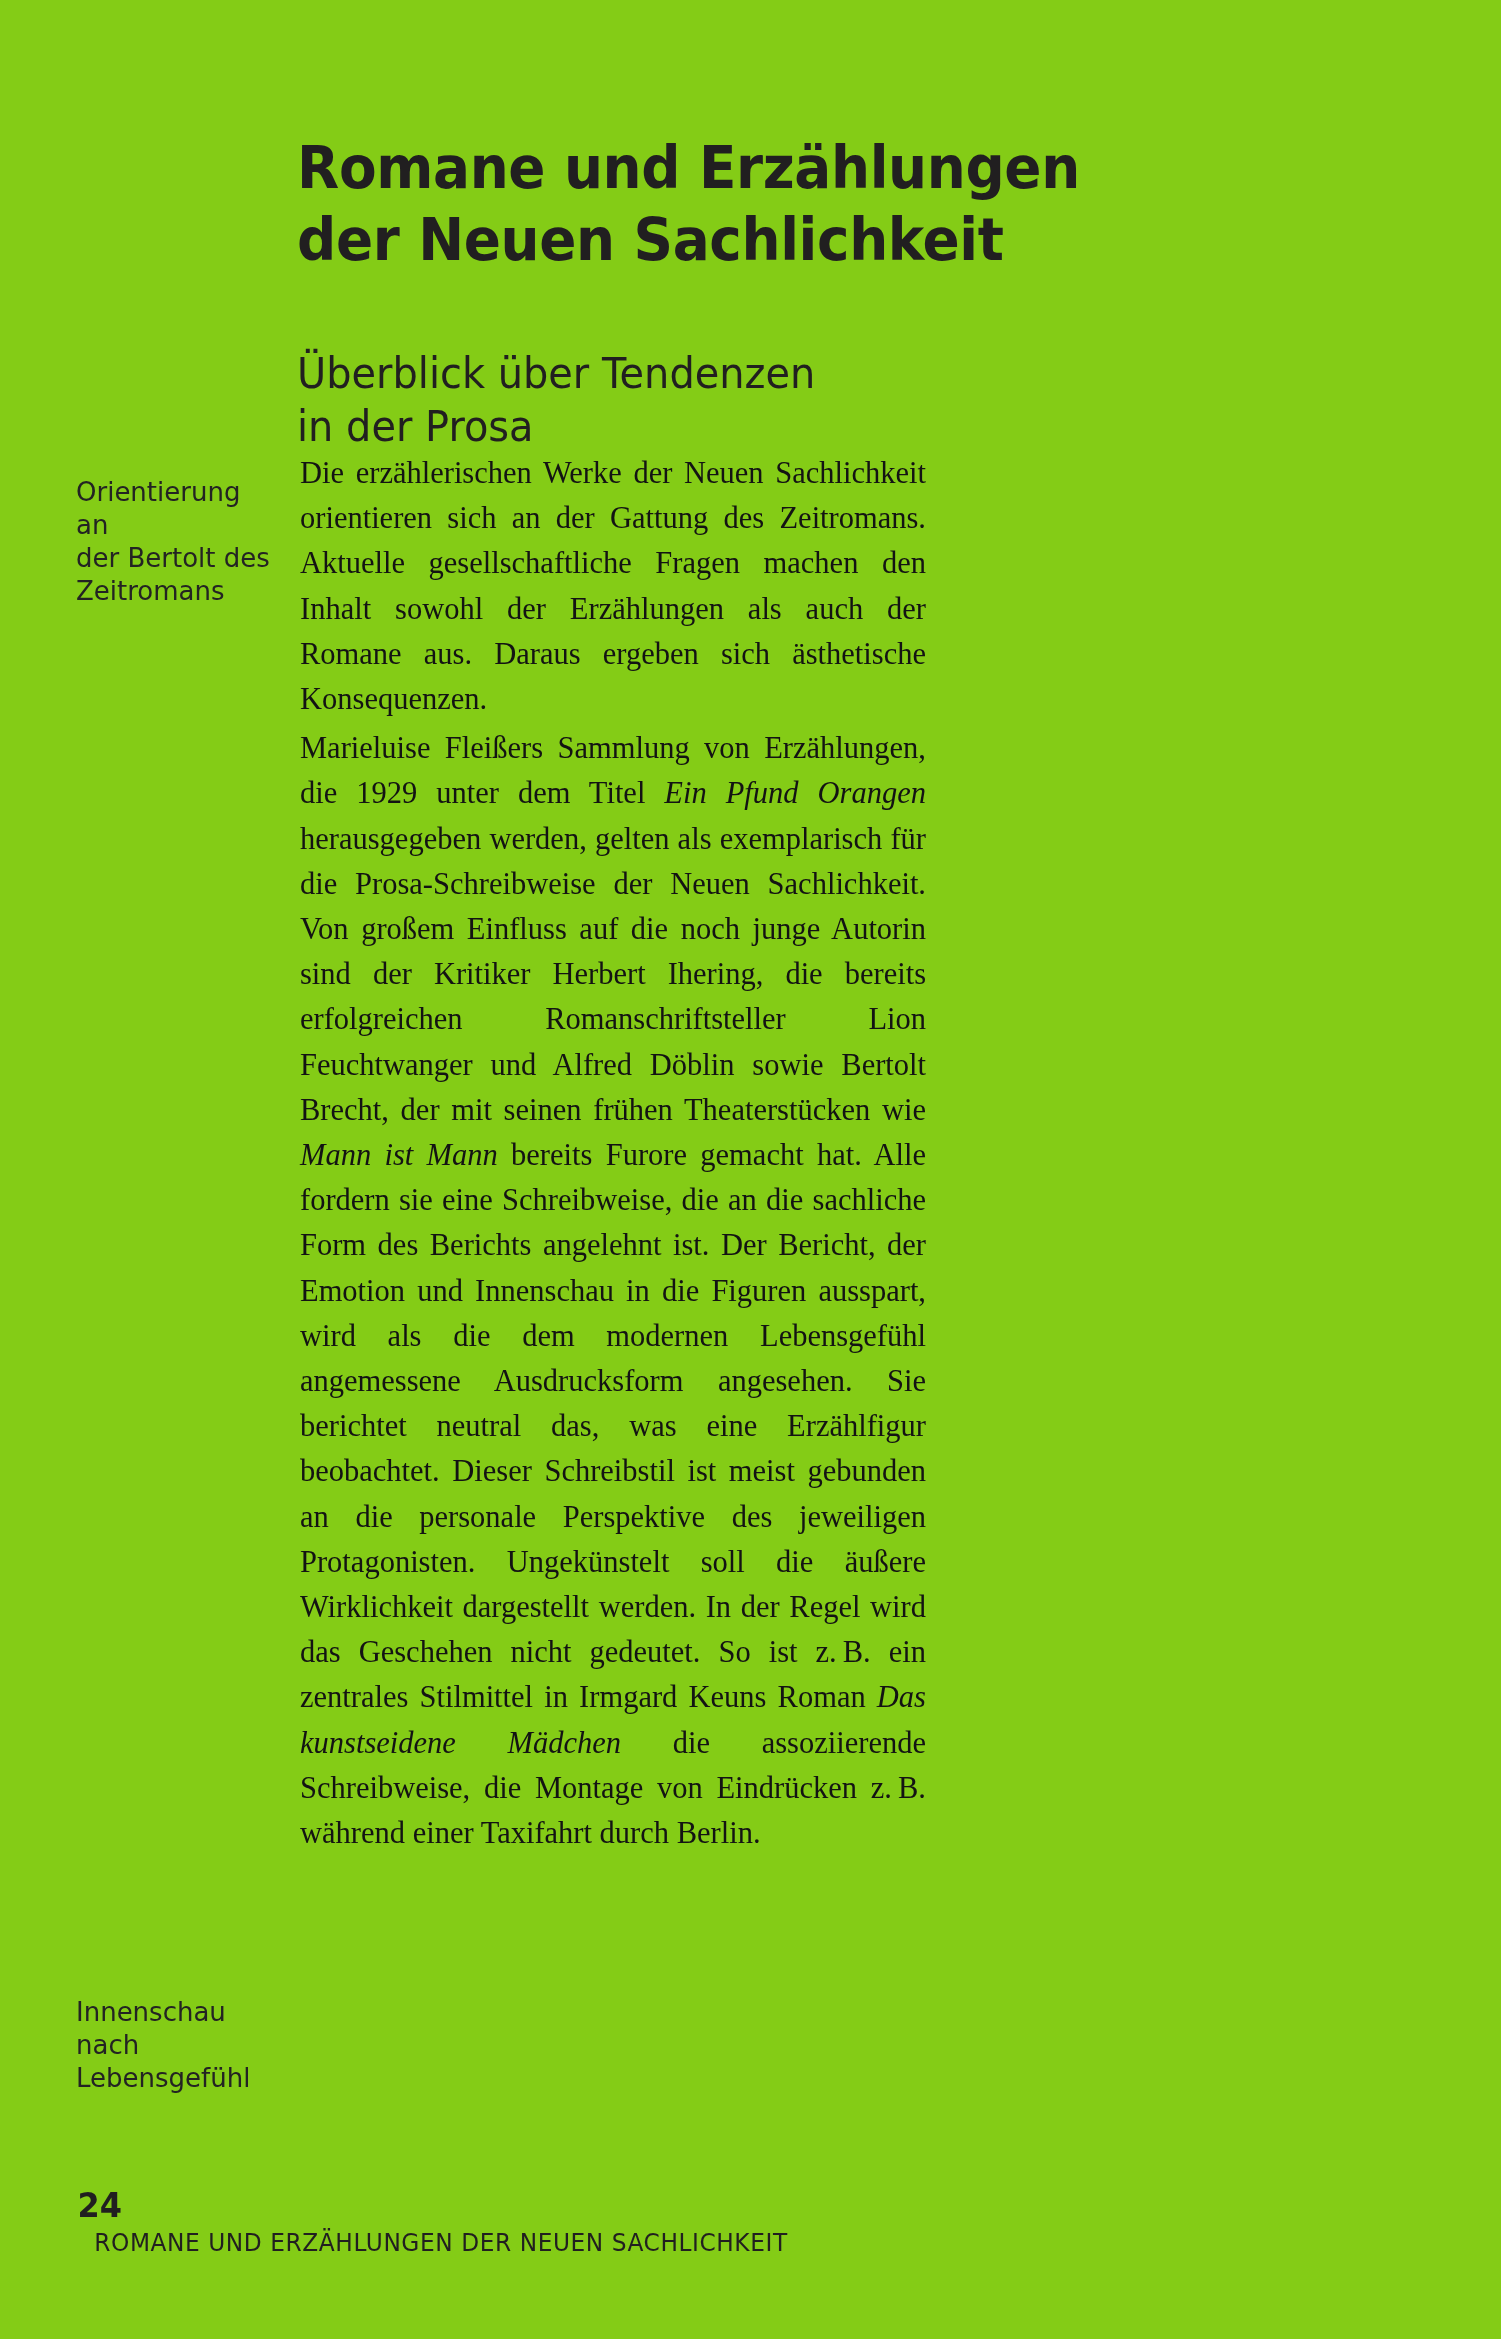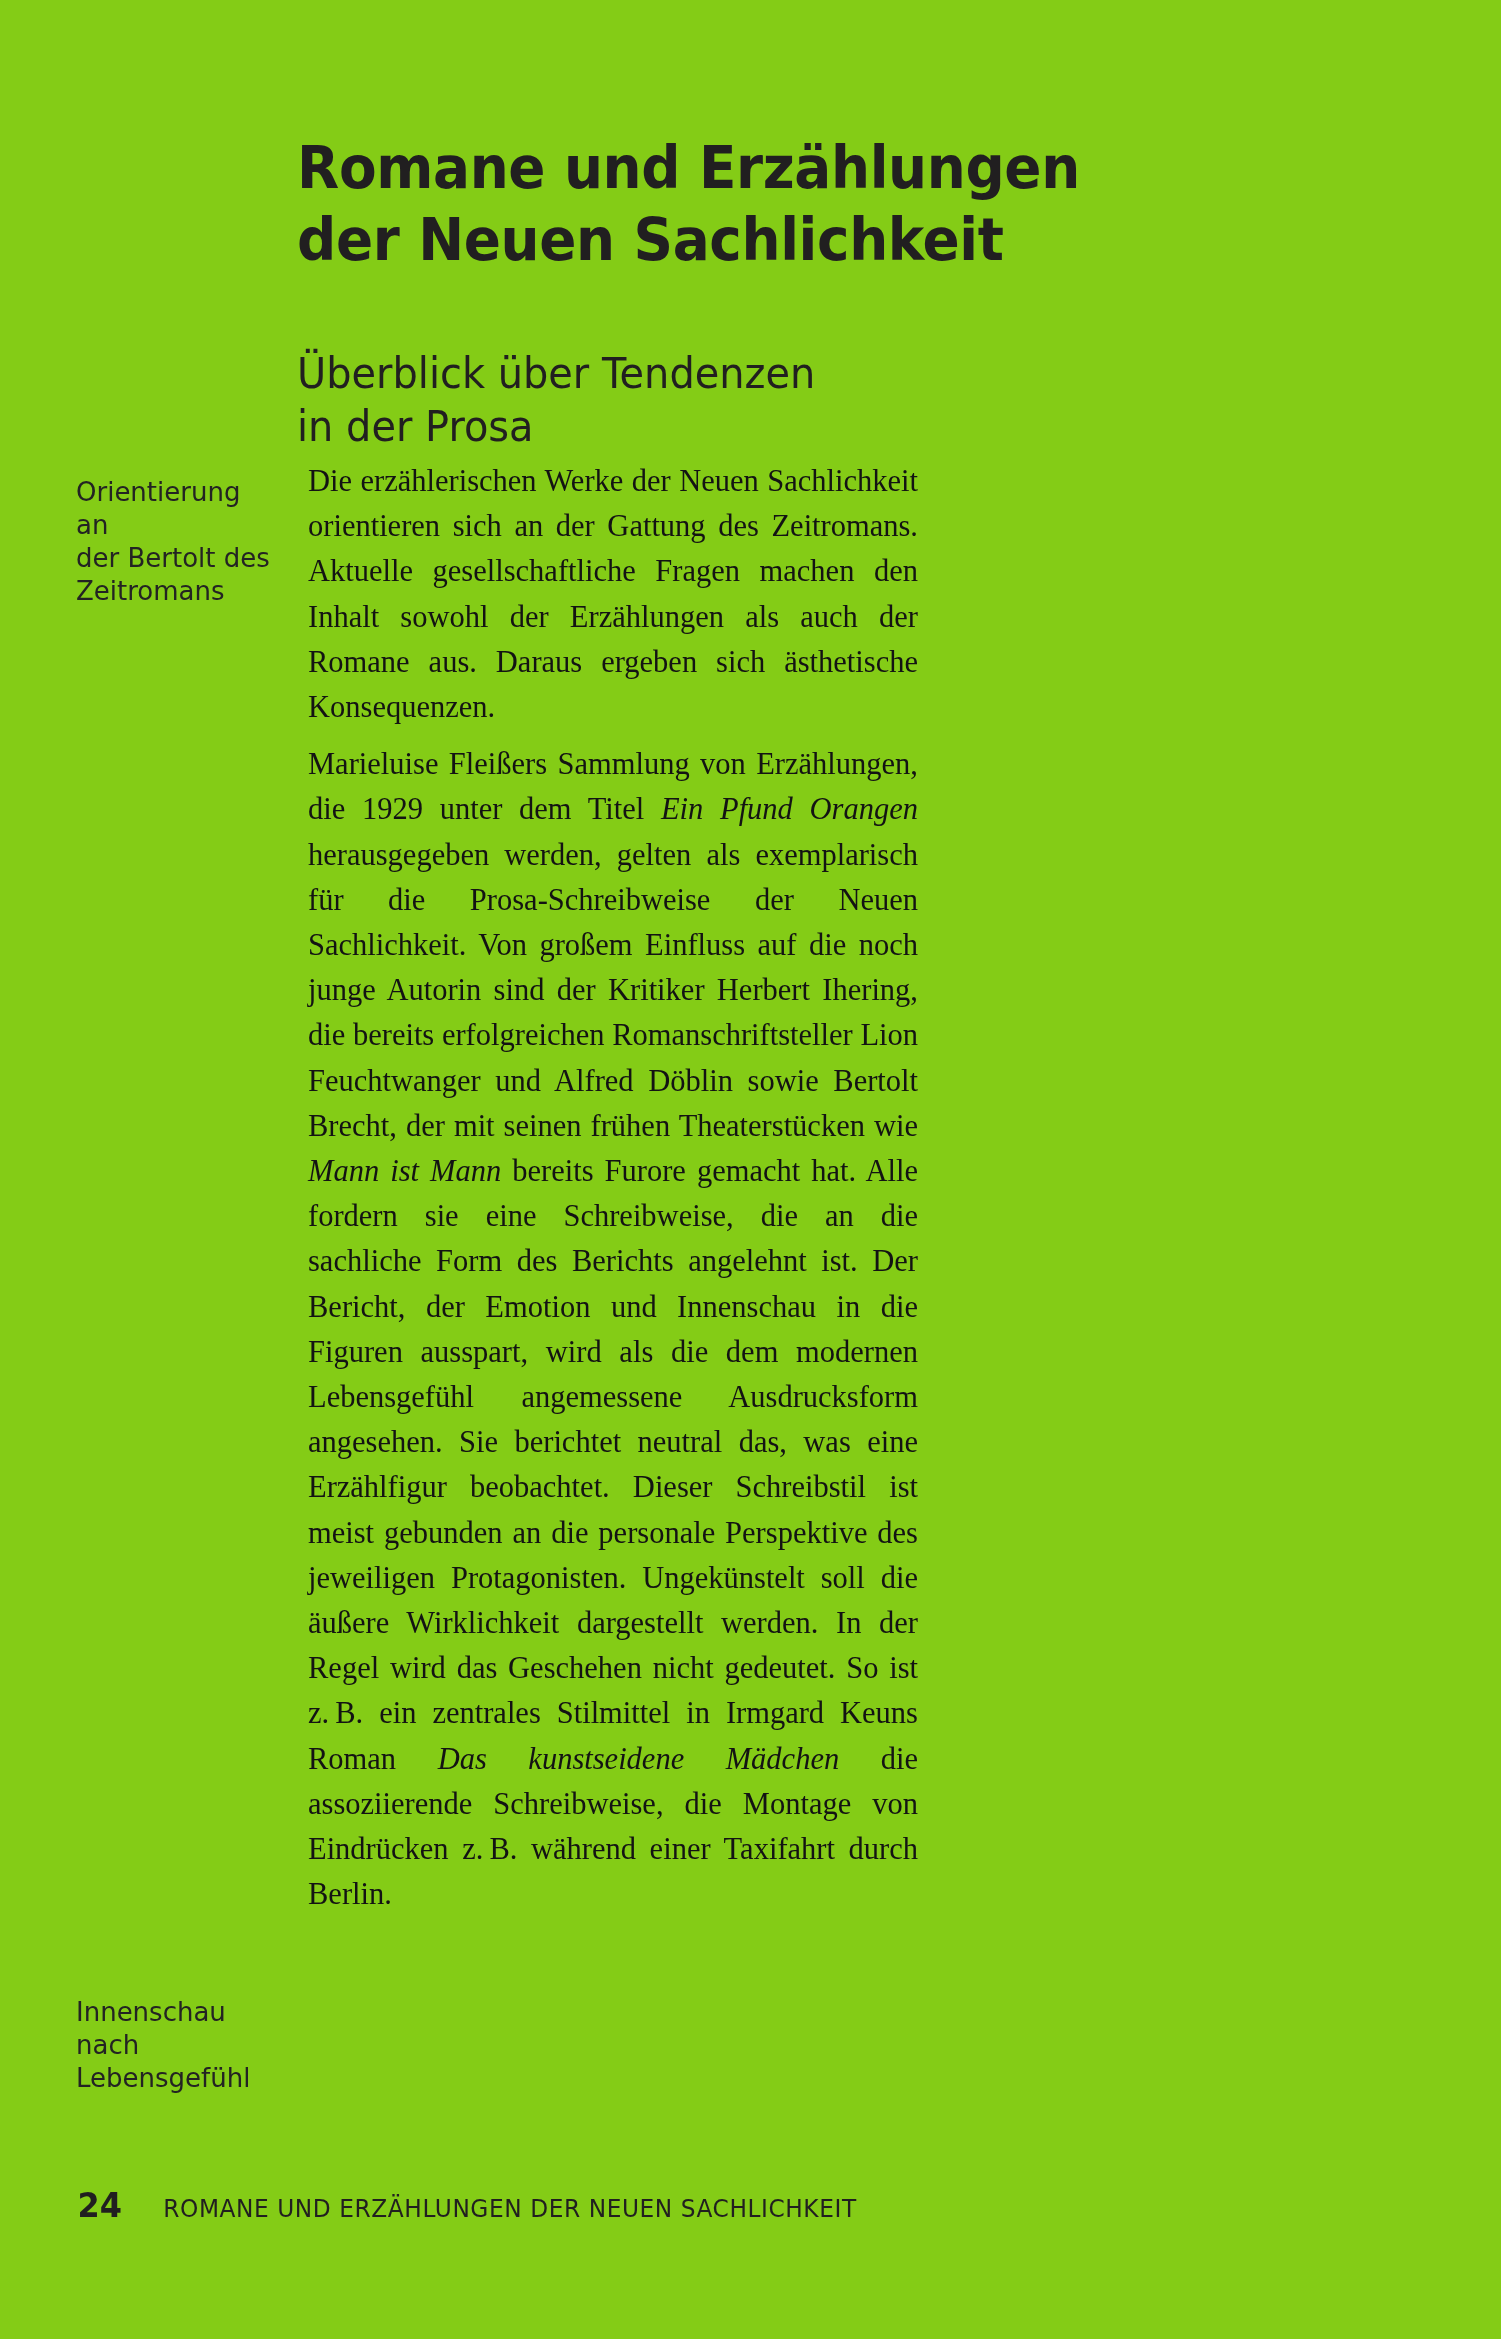--- a/index.html
+++ b/index.html
@@ -61,21 +61,21 @@
     position: absolute;
     left: 296px;
     top: 447px;
     width: 634px;
     font-family: "Liberation Serif", serif;
     font-size: 30.5px;
     line-height: 45.2px;
     color: #131313;
   }
   .body-column p {
-    margin: 12px;
+    margin: 4px;
     text-align: justify;
     text-justify: inter-word;
     hyphens: manual;
   }
   .body-column p .ital {
     font-style: italic;
   }
 
   
   .margin-note {
@@ -94,20 +94,21 @@
 
   
   .footer {
     position: absolute;
     left: 76px;
     top: 2186px;
     display: flex;
     align-items: baseline;
     font-family: "DejaVu Sans", sans-serif;
     color: #211f20;
+    flex-direction: column;
   }
   .footer .page-number {
     font-weight: bold;
     font-size: 34px;
     line-height: 38px;
     margin-right: 22px;
     transform: scaleX(0.94);
     transform-origin: left baseline;
   }
   .footer .running-head {

